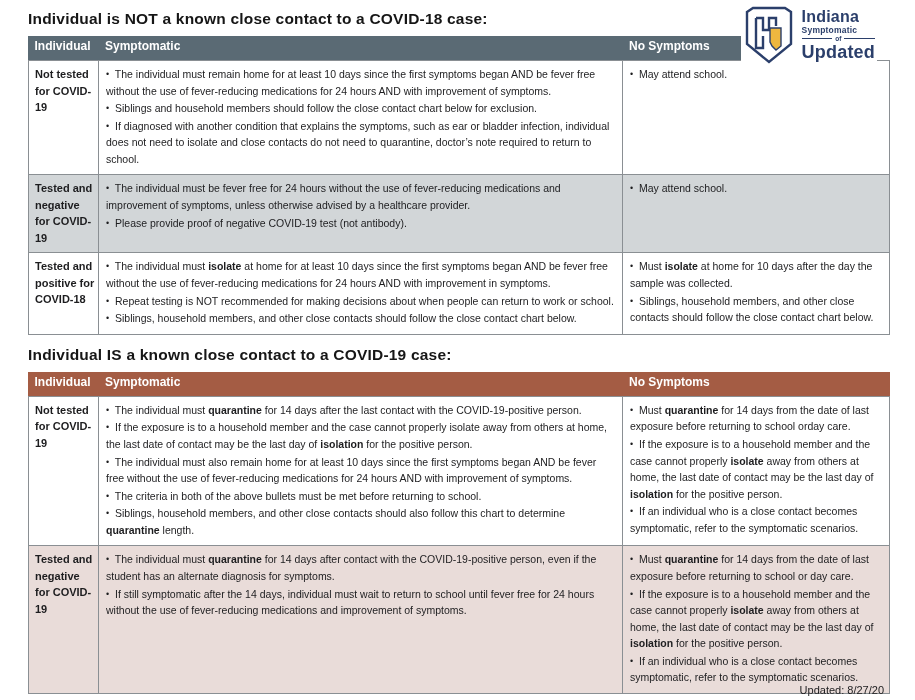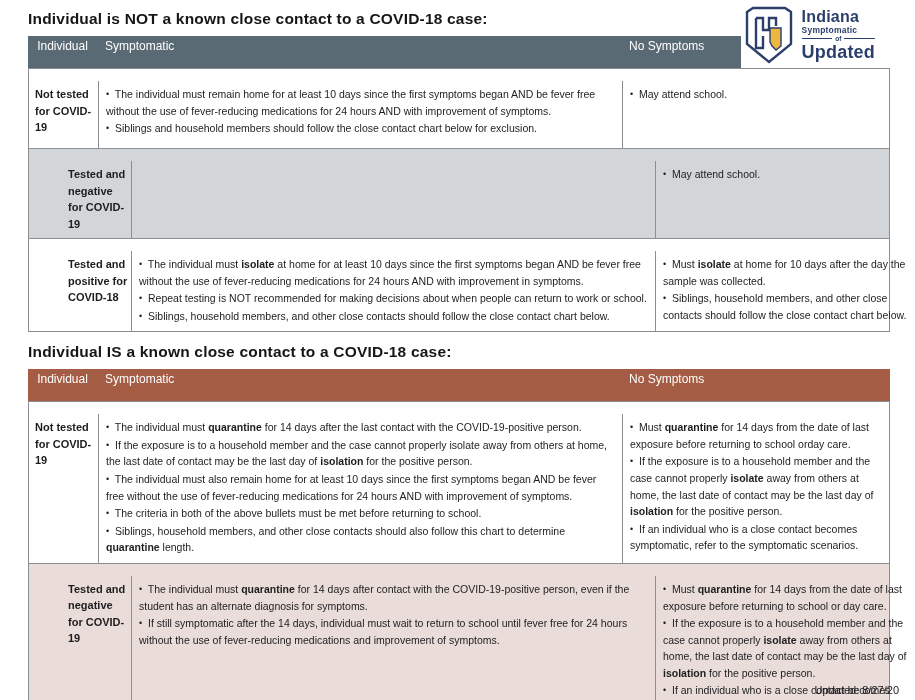--- a/index.html
+++ b/index.html
@@ -11,50 +11,50 @@
   *{box-sizing:border-box;margin:0;padding:0;}
   html,body{background:#fff;}
   body{font-family:"Liberation Sans", sans-serif;color:var(--ink);}
   .page{position:relative;width:915px;height:700px;background:#fff;overflow:hidden;}
   .content{position:absolute;left:28px;top:8px;width:862px;}
 
   .sec-title{font-size:15.5px;font-weight:bold;letter-spacing:.2px;color:#161616;margin:2px 0 8px 0;}
   .sec2-title{margin-top:11px;}
 
   .tbl{width:862px;}
-  .tbl-header{display:grid;color:#fff;font-weight:normal;font-size:12px;height:32px;line-height:20px;}
+  .tbl-header{display:grid;color:#fff;font-weight:bold;font-size:12px;height:24px;line-height:20px;}
   .tbl-header.full{grid-template-columns:69px 524px 269px;width:862px;}
   .tbl-header.short{grid-template-columns:69px 524px 137px;width:730px;}
   .tbl-header.gray{background:var(--hdr-gray);}
   .tbl-header.rust{background:var(--hdr-rust);}
   .hcell{padding-left:8px;white-space:nowrap;}
   .hcell.first{text-align:center;padding-left:0;}
 
   .tbl-body{border:1px solid var(--border);border-top:none;}
   .tbl-header + .tbl-body{border-top:1px solid var(--border);}
   .row{display:grid;grid-template-columns:69px 524px 269px;background:#fff;}
-  .row + .row{border-top:1px solid var(--border);padding-left:33px;}
+  .row + .row{border-top:1px solid var(--border);}
   .row.shade-gray{background:var(--row-gray);}
   .row.shade-pink{background:var(--row-pink);}
-  .cell{padding:5px 8px 6px 7px;margin-top:12px;}
+  .cell{padding:5px 8px 6px 7px;}
   .cell + .cell{border-left:1px solid var(--border);}
   .cell.ind{font-size:11px;font-weight:bold;line-height:1.5;padding-left:6px;padding-right:2px;}
   .bullets{font-size:10.5px;line-height:1.58;}
   .bullet{margin-bottom:1px;}
   .bullet .dot{font-size:9px;vertical-align:1px;}
 
   .logo{position:absolute;top:4px;right:38px;display:flex;align-items:center;gap:7px;background:#fff;padding:2px 2px 4px 2px;z-index:5;}
   .logo-text{display:flex;flex-direction:column;line-height:1;color:var(--navy);}
   .logo-l1{font-size:16px;font-weight:bold;letter-spacing:.2px;}
   .logo-l2{font-size:8.5px;font-weight:bold;margin-top:1px;letter-spacing:.2px;}
   .logo-l3{font-size:6.5px;font-weight:bold;display:flex;align-items:center;gap:3px;margin:1px 0;}
   .logo-l3::before,.logo-l3::after{content:"";flex:1;height:1px;background:var(--navy);}
   .logo-l4{font-size:18px;font-weight:bold;letter-spacing:.2px;}
 
-  .updated{position:absolute;right:16px;bottom:4px;font-size:11px;color:#1d1d1f;}
+  .updated{position:absolute;right:31px;bottom:4px;font-size:11px;color:#1d1d1f;}
 </style>
 </head>
 <body>
 
 <div class="page">
 
   <div class="logo">
     <svg width="52" height="58" viewBox="0 0 52 58">
       <path d="M4 6 L10 2 L42 2 L48 6 L48 38 L26 56 L4 38 Z" fill="#fff" stroke="#2b3f6b" stroke-width="2.4"></path>
       <path d="M13 12 L20 12 L20 24 L26 24 L26 12 L33 12 L33 20" fill="none" stroke="#2b3f6b" stroke-width="2.4"></path>
@@ -78,49 +78,52 @@
         <div class="hcell first">Individual</div>
         <div class="hcell">Symptomatic</div>
         <div class="hcell">No Symptoms</div>
       </div>
       <div class="tbl-body">
         <div class="row" style="min-height:79px">
           <div class="cell ind">Not tested for COVID-19</div>
           <div class="cell bullets">
               <div class="bullet"><span class="dot">•</span>&nbsp; The individual must remain home for at least 10 days since the first symptoms began AND be fever free without the use of fever-reducing medications for 24 hours AND with improvement of symptoms.</div>
               <div class="bullet"><span class="dot">•</span>&nbsp; Siblings and household members should follow the close contact chart below for exclusion.</div>
+              <div class="bullet"><span class="dot">•</span>&nbsp; If diagnosed with another condition that explains the symptoms, such as ear or bladder infection, individual does not need to isolate and close contacts do not need to quarantine, doctor’s note required to return to school.</div>
             </div>
           <div class="cell bullets">
               <div class="bullet"><span class="dot">•</span>&nbsp; May attend school.</div>
             </div>
         </div>
         <div class="row shade-gray" style="min-height:63px">
           <div class="cell ind">Tested and negative for COVID-19</div>
           <div class="cell bullets">
+              <div class="bullet"><span class="dot">•</span>&nbsp; The individual must be fever free for 24 hours without the use of fever-reducing medications and improvement of symptoms, unless otherwise advised by a healthcare provider.</div>
+              <div class="bullet"><span class="dot">•</span>&nbsp; Please provide proof of negative COVID-19 test (not antibody).</div>
             </div>
           <div class="cell bullets">
               <div class="bullet"><span class="dot">•</span>&nbsp; May attend school.</div>
             </div>
         </div>
         <div class="row" style="min-height:69px">
           <div class="cell ind">Tested and positive for COVID-18</div>
           <div class="cell bullets">
               <div class="bullet"><span class="dot">•</span>&nbsp; The individual must <b>isolate</b> at home for at least 10 days since the first symptoms began AND be fever free without the use of fever-reducing medications for 24 hours AND with improvement in symptoms.</div>
               <div class="bullet"><span class="dot">•</span>&nbsp; Repeat testing is NOT recommended for making decisions about when people can return to work or school.</div>
               <div class="bullet"><span class="dot">•</span>&nbsp; Siblings, household members, and other close contacts should follow the close contact chart below.</div>
             </div>
           <div class="cell bullets">
               <div class="bullet"><span class="dot">•</span>&nbsp; Must <b>isolate</b> at home for 10 days after the day the sample was collected.</div>
               <div class="bullet"><span class="dot">•</span>&nbsp; Siblings, household members, and other close contacts should follow the close contact chart below.</div>
             </div>
         </div>
       </div>
     </div>
 
-    <div class="sec-title sec2-title">Individual IS a known close contact to a COVID-18 case:</div>
+    <div class="sec-title sec2-title">Individual IS a known close contact to a COVID-19 case:</div>
 
     <div class="tbl">
       <div class="tbl-header rust full">
         <div class="hcell first">Individual</div>
         <div class="hcell">Symptomatic</div>
         <div class="hcell">No Symptoms</div>
       </div>
       <div class="tbl-body">
         <div class="row" style="min-height:125px">
           <div class="cell ind">Not tested for COVID-19</div>

